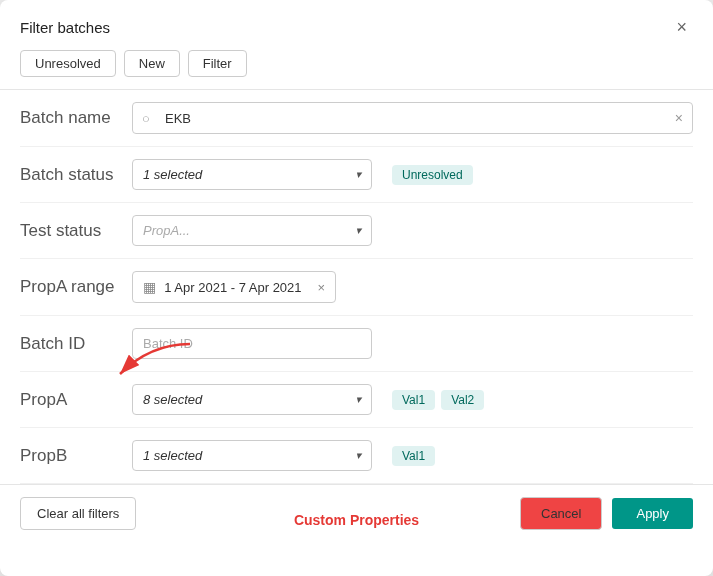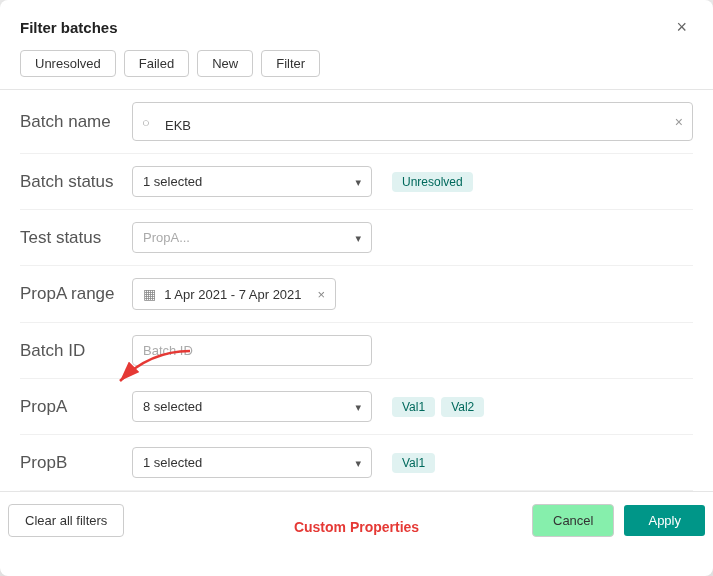--- a/index.html
+++ b/index.html
@@ -23,21 +23,21 @@
       overflow: hidden;
     }
     .modal-header {
       display: flex;
       align-items: center;
       justify-content: space-between;
       padding: 16px 20px 12px 20px;
     }
     .modal-title {
       font-size: 15px;
-      font-weight: 700;
+      font-weight: 400;
       color: #222;
     }
     .close-icon {
       cursor: pointer;
       font-size: 18px;
       color: #666;
       line-height: 1;
       padding: 2px 6px;
     }
     .quick-filters {
@@ -90,21 +90,21 @@
       flex-shrink: 0;
     }
     .filter-control {
       flex: 1;
       position: relative;
     }
     .text-input {
       width: 100%;
       border: 1px solid #ccc;
       border-radius: 4px;
-      padding: 15px 32px 7px 32px;
+      padding: 8px 32px 7px 32px;
       font-size: 13px;
       color: #333;
       outline: none;
     }
     .search-icon-inside {
       position: absolute;
       left: 10px;
       top: 50%;
       transform: translateY(-50%);
       color: #999;
@@ -114,30 +114,31 @@
       position: absolute;
       right: 10px;
       top: 50%;
       transform: translateY(-50%);
       color: #999;
       font-size: 14px;
       cursor: pointer;
     }
     .select-control {
       display: flex;
-      align-items: flex-end;
+      align-items: center;
       justify-content: space-between;
       border: 1px solid #ccc;
       border-radius: 4px;
       padding: 7px 10px;
       font-size: 13px;
       color: #333;
       cursor: pointer;
       background: #fff;
       min-width: 240px;
+      font-style: italic;
     }
     .select-control.placeholder {
       color: #aaa;
     }
     .chevron-icon {
       color: #555;
       font-size: 11px;
       margin-left: 8px;
     }
     .tags-area {
@@ -185,41 +186,41 @@
       color: #aaa;
       outline: none;
     }
     .batch-id-input::placeholder {
       color: #aaa;
     }
     .modal-footer {
       display: flex;
       align-items: center;
       justify-content: space-between;
-      padding: 12px 8px;
+      padding: 12px 20px;
       border-top: 1px solid #e5e5e5;
       position: relative;
     }
     .clear-all-btn {
       border: 1px solid #ccc;
       background: #fff;
       border-radius: 4px;
       padding: 8px 16px;
       font-size: 13px;
       cursor: pointer;
       color: #333;
     }
     .footer-right {
       display: flex;
       gap: 10px;
       align-items: center;
     }
     .cancel-btn {
       border: 1px solid #ccc;
-      background: #86efac;
+      background: #ef4444;
       border-radius: 4px;
       padding: 8px 20px;
       font-size: 13px;
       cursor: pointer;
       color: #333;
     }
     .apply-btn {
       background: #009688;
       color: #fff;
       border: none;
@@ -245,21 +246,20 @@
 
 <div class="modal">
 
   <div class="modal-header">
     <span class="modal-title">Filter batches</span>
     <span class="close-icon">×</span>
   </div>
 
   <div class="quick-filters">
     <button class="quick-filter-btn">Unresolved</button>
-    <button class="quick-filter-btn">Failed</button>
     <button class="quick-filter-btn">New</button>
     <button class="quick-filter-btn">Filter</button>
   </div>
 
   <hr class="divider">
 
   <div class="scrollable-area">
 
     <div class="filter-row">
       <span class="filter-label">Batch name</span>

